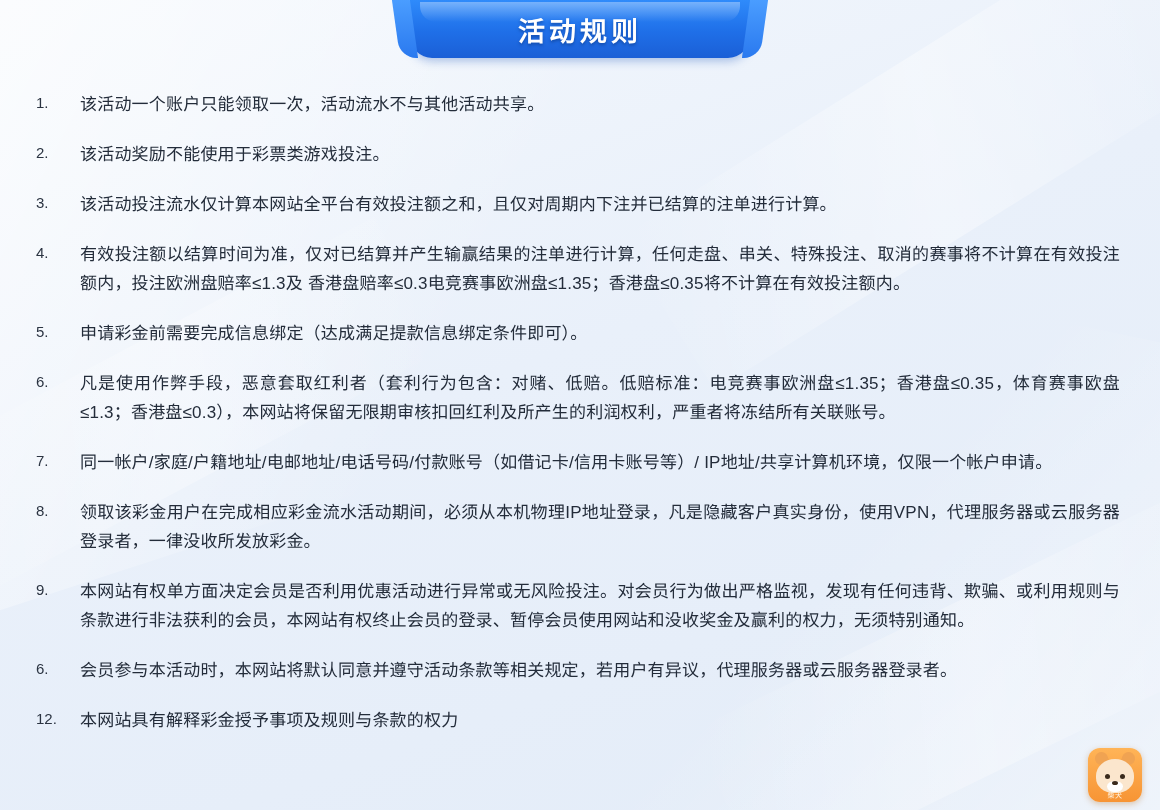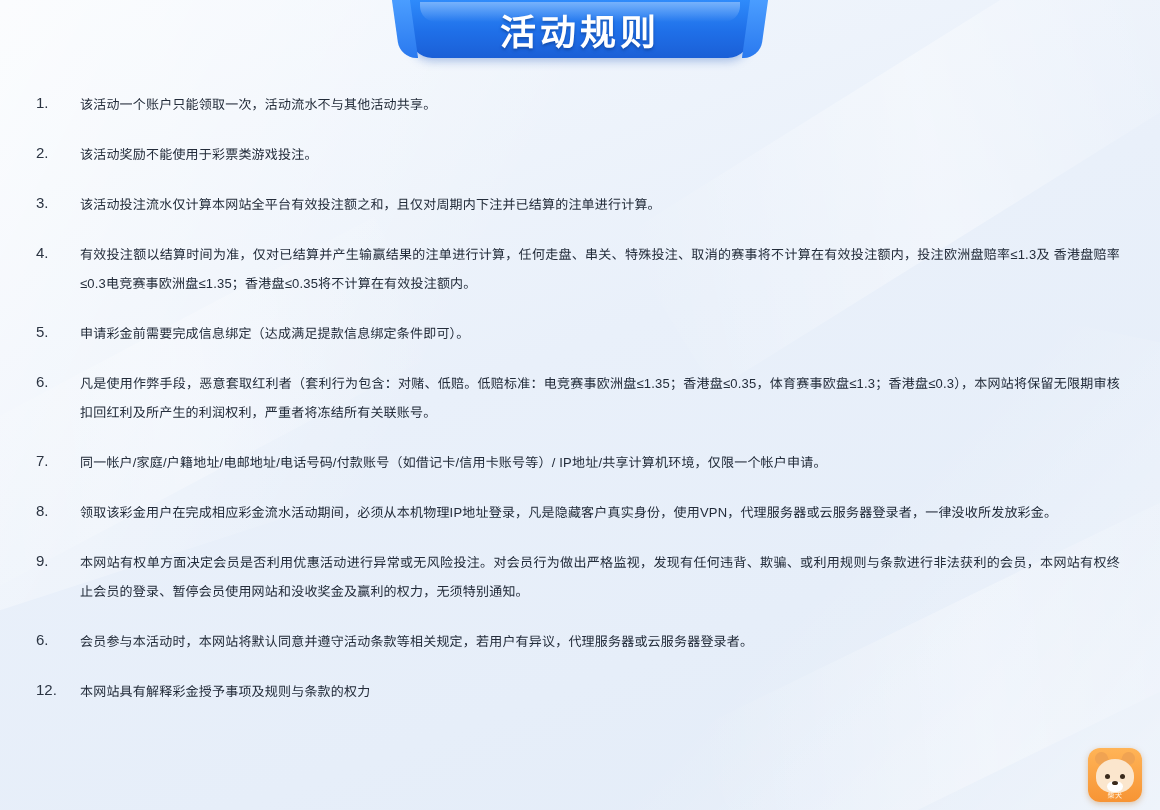--- a/index.html
+++ b/index.html
@@ -91,21 +91,21 @@
     left: 10px;
     right: 10px;
     height: 20px;
     border-radius: 0 0 16px 16px;
     background: linear-gradient(180deg, rgba(255,255,255,0.35), rgba(255,255,255,0));
     pointer-events: none;
   }
   .banner-title {
     position: relative;
     color: #ffffff;
-    font-size: 36px;
+    font-size: 27px;
     font-weight: bold;
     letter-spacing: 4px;
     text-shadow: 0 2px 3px rgba(12,54,130,0.55);
     z-index: 2;
   }
 
   
   .rules {
     position: absolute;
     top: 90px;
@@ -122,21 +122,21 @@
   .rule-num {
     flex: 0 0 44px;
     text-align: left;
     padding-left: 6px;
     font-size: 15px;
     color: #2b3442;
     line-height: 26px;
   }
   .rule-text {
     flex: 1 1 auto;
-    font-size: 13px;
+    font-size: 17px;
     color: #232c3a;
     line-height: 29px;
     letter-spacing: 0.2px;
     text-align: justify;
   }
 
   
   .mascot {
     position: absolute;
     right: 18px;

